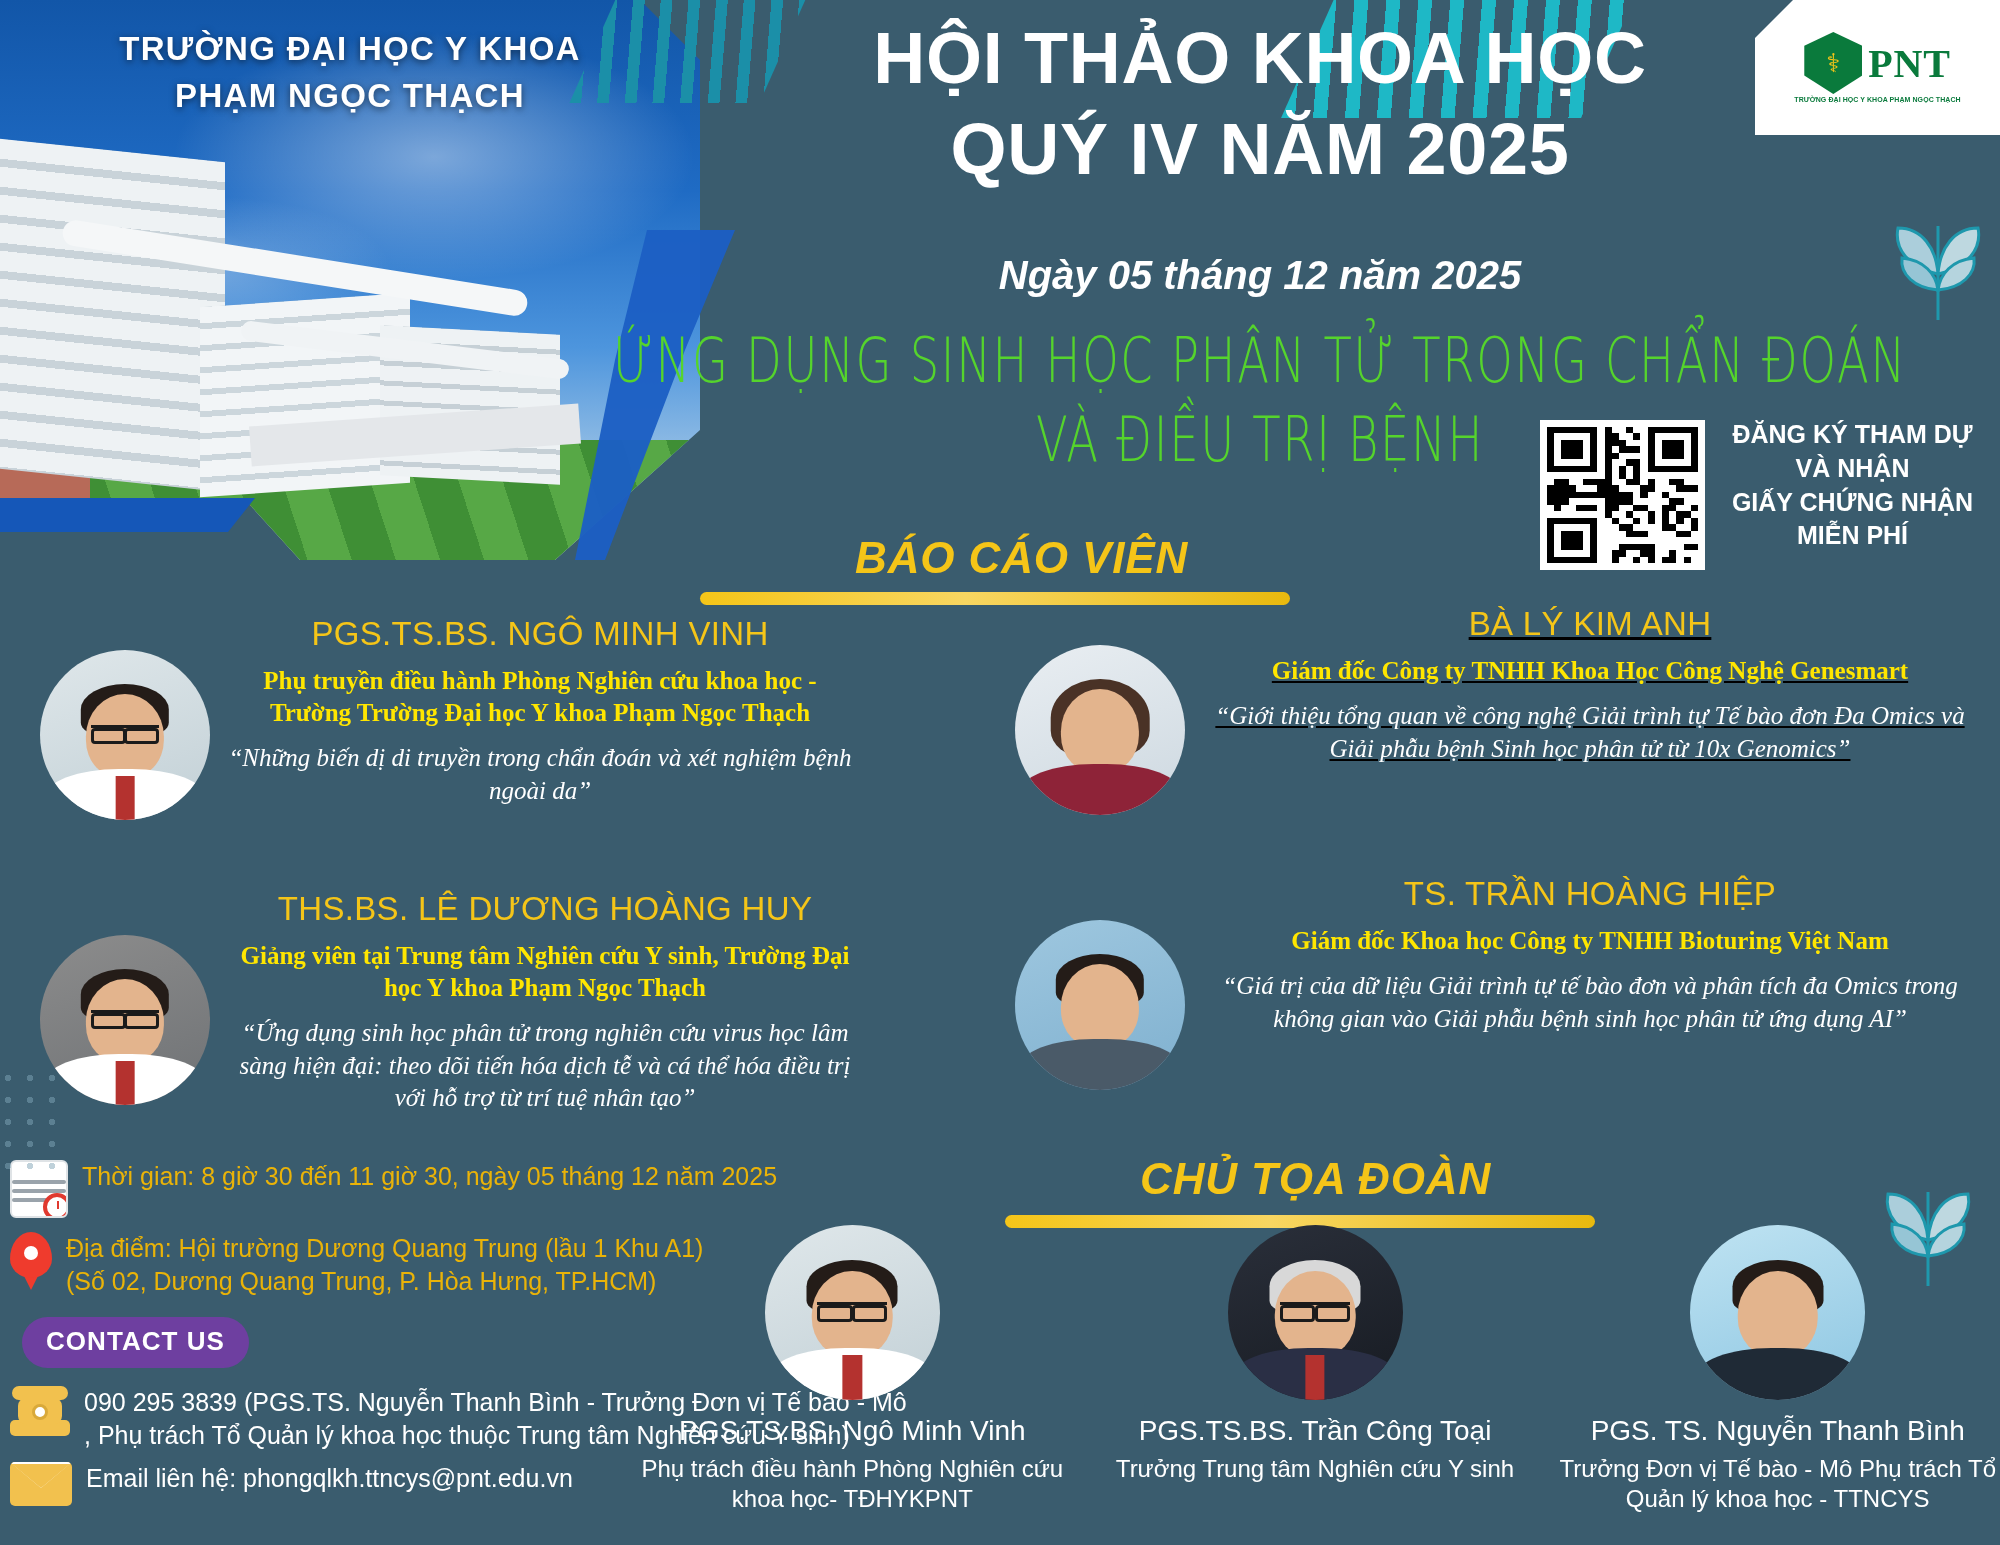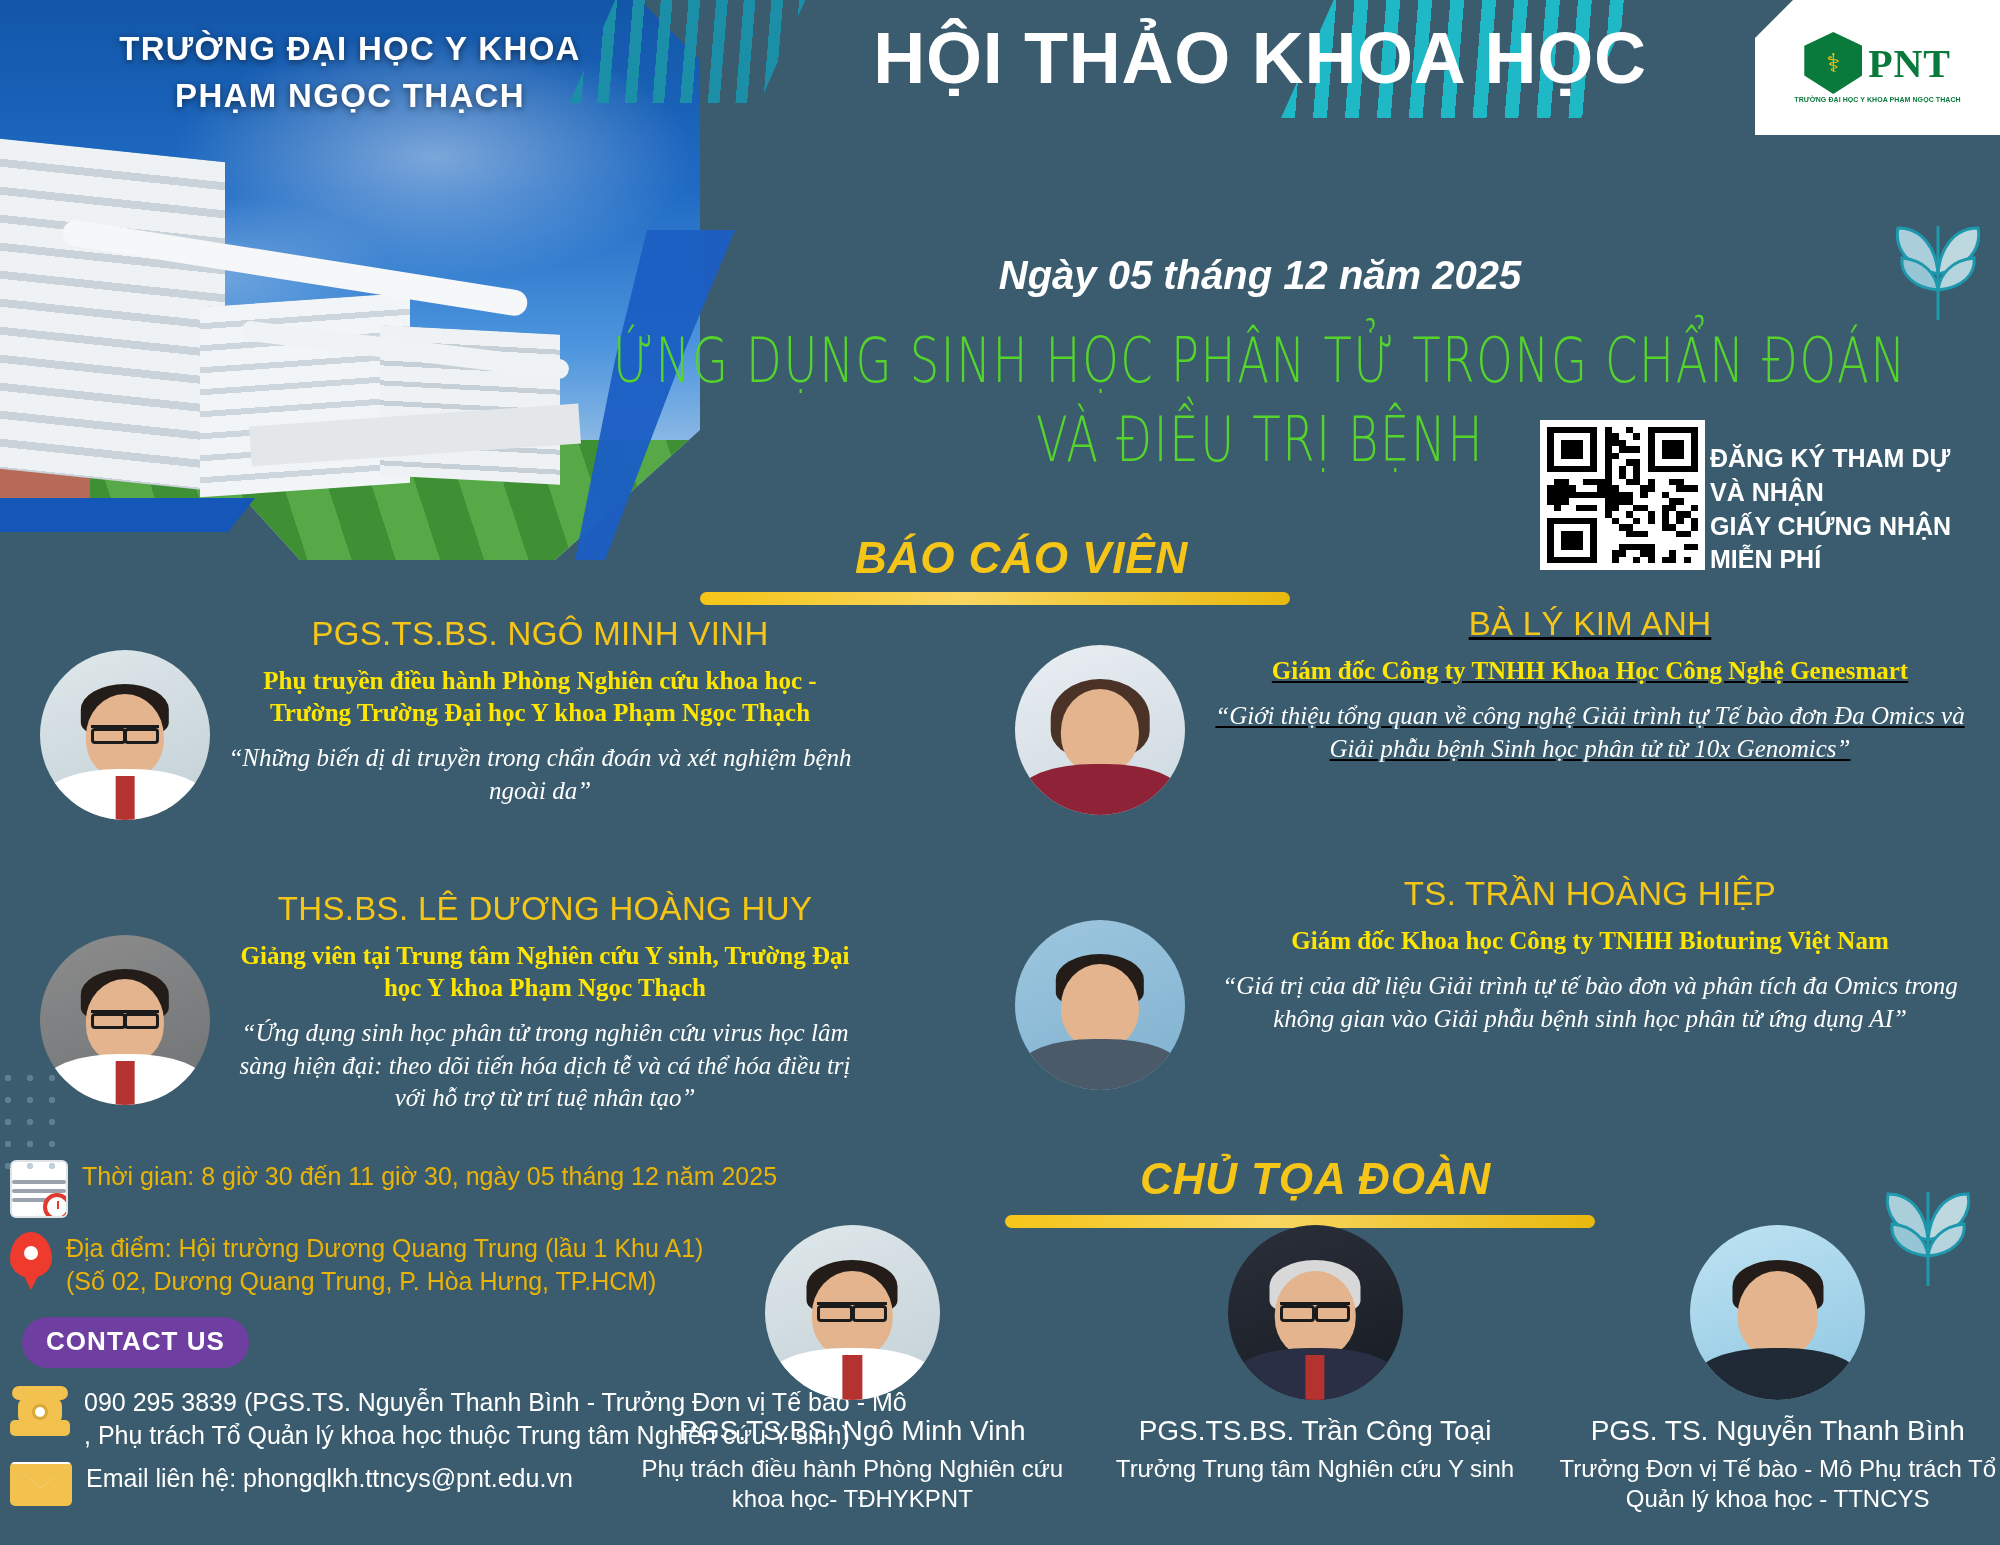--- a/index.html
+++ b/index.html
@@ -94,21 +94,21 @@
     font-family:"DejaVu Sans",sans-serif;font-weight:300;
     transform:scaleY(1.25) scaleX(.93);transform-origin:top center;
   }
 
   
   .qr-wrap{position:absolute;left:1540px;top:420px;width:165px;height:150px;background:#fff;padding:7px;}
   .qr-grid{width:100%;height:100%;display:grid;grid-template-columns:repeat(21,1fr);grid-template-rows:repeat(21,1fr);}
   .qr-grid i{background:transparent;}
   .qr-grid i.on{background:#000;}
   .qr-text{
-    position:absolute;left:1710px;top:442px;width:285px;
+    position:absolute;left:1710px;top:418px;width:285px;text-align:center;
     color:#fff;font-weight:bold;font-size:25px;line-height:1.35;
   }
 
   
   .sec-head{position:absolute;color:#f5c518;font-weight:bold;font-style:italic;font-size:44px;letter-spacing:.02em;}
   .sec-head.bcv{left:855px;top:533px;}
   .sec-head.cta{left:1140px;top:1154px;}
   .underline{position:absolute;height:13px;border-radius:7px;
     background:linear-gradient(90deg,#f5c518,#f8d661 45%,#e8b90e);}
   .underline.u1{left:700px;top:592px;width:590px;}
@@ -263,20 +263,21 @@
             <span>⚕</span>
           </span>
         <span class="logo-pnt">PNT</span>
       </div>
       <div class="logo-cap">TRƯỜNG ĐẠI HỌC Y KHOA PHẠM NGỌC THẠCH</div>
     </div>
   </div>
 
   <div class="main-title">
     <span>HỘI THẢO KHOA HỌC</span>
+    <span class="l2">QUÝ IV NĂM 2025</span>
   </div>
   <div class="date-line">Ngày 05 tháng 12 năm 2025</div>
   <div class="theme">
     <div>ỨNG DỤNG SINH HỌC PHÂN TỬ TRONG CHẨN ĐOÁN</div>
     <div>VÀ ĐIỀU TRỊ BỆNH</div>
   </div>
 
   <div class="qr-wrap">
     <div class="qr-grid" id="qr">
         <i class="on"></i>

